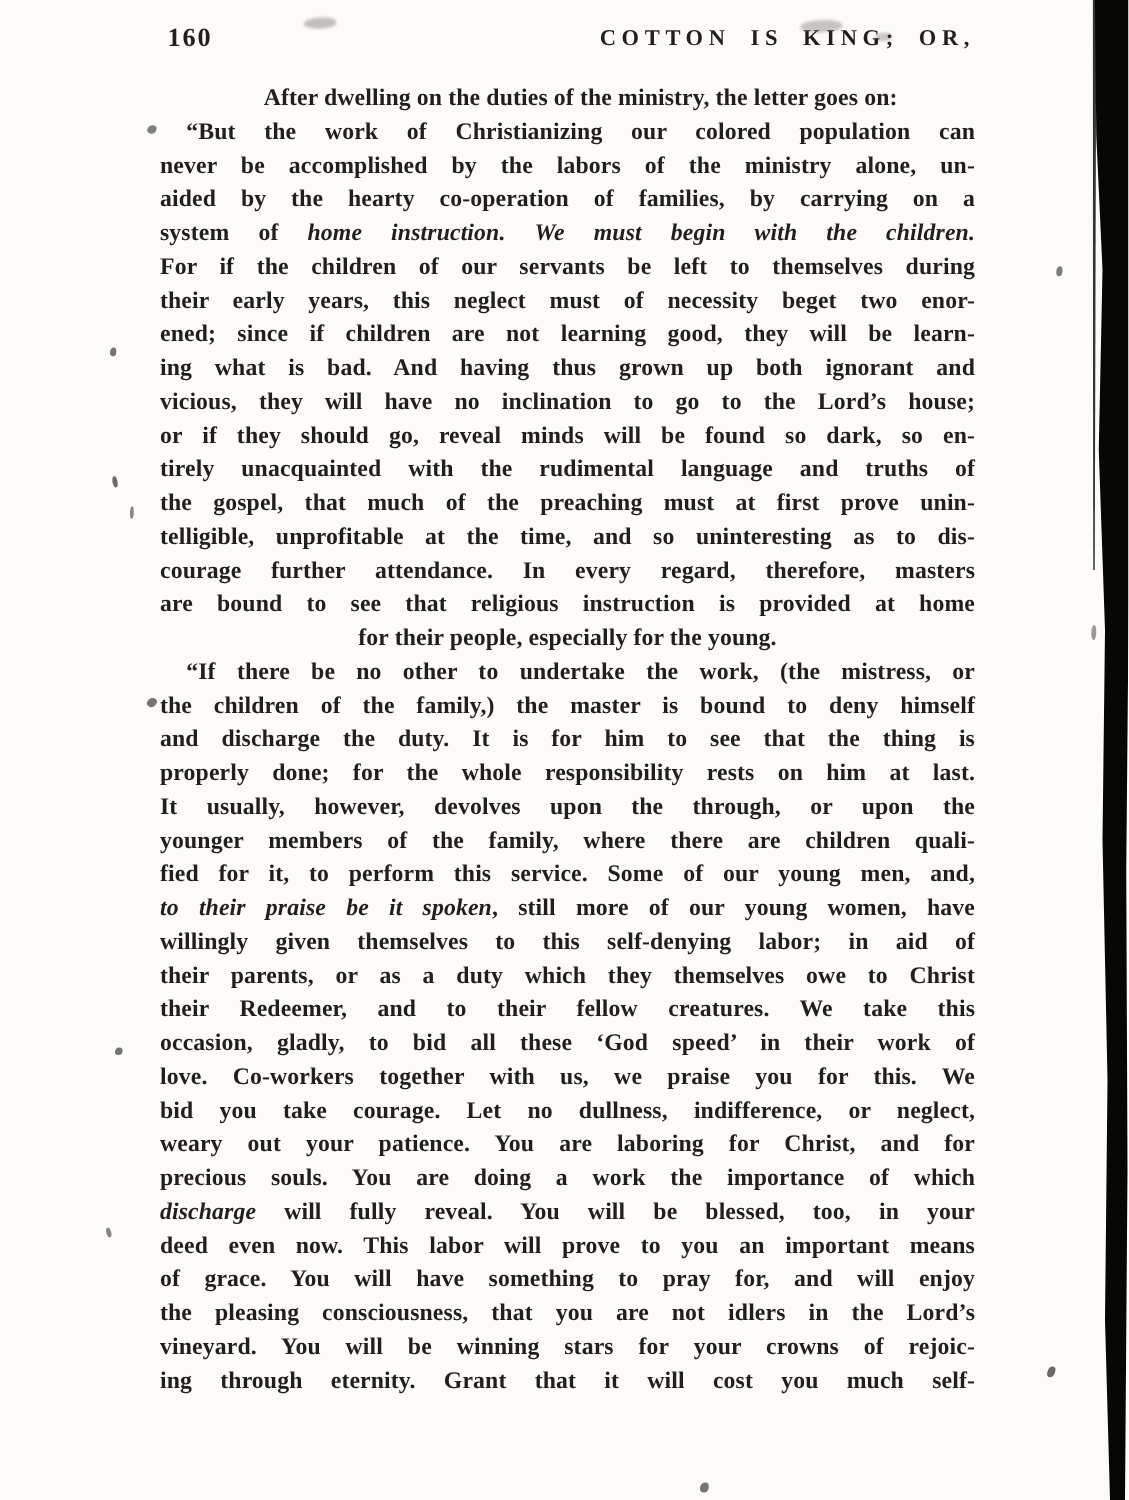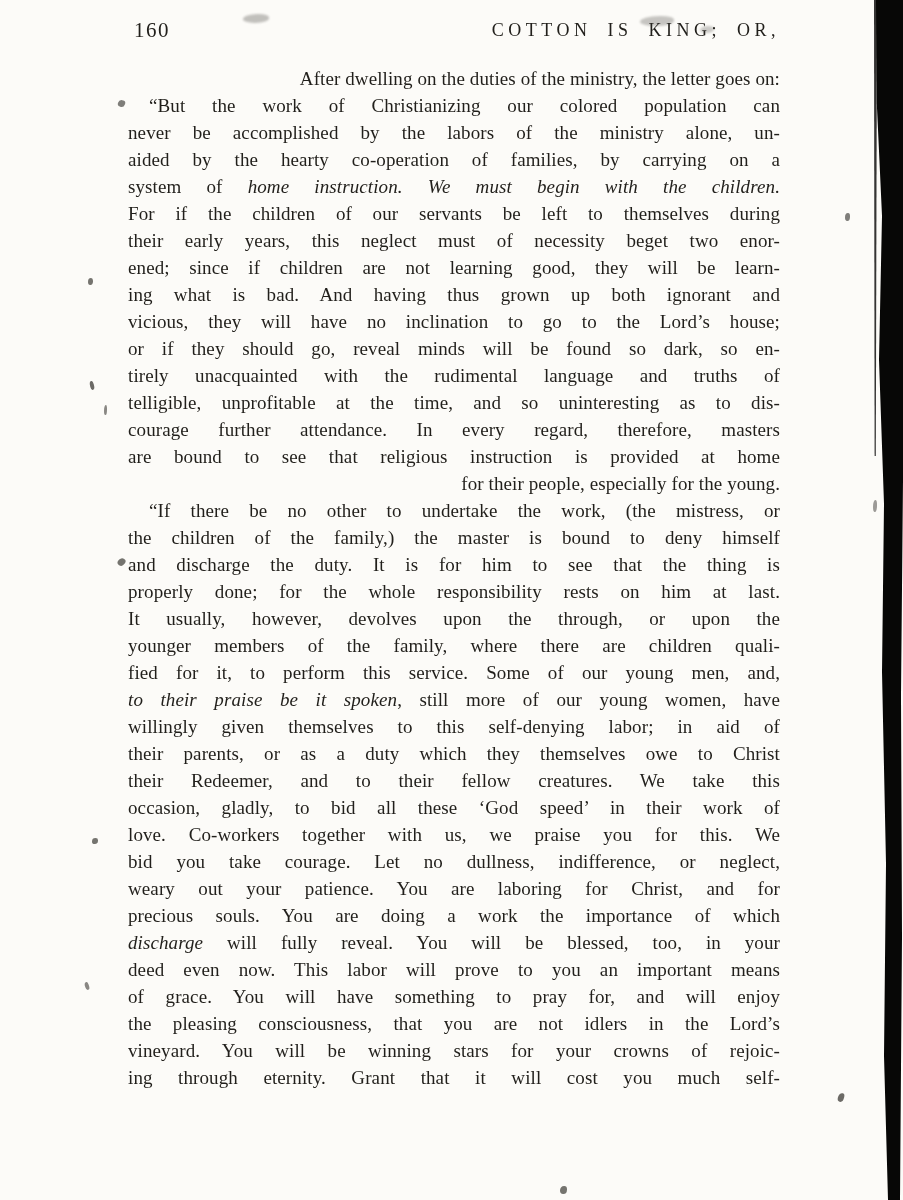--- a/index.html
+++ b/index.html
@@ -5,20 +5,21 @@
   * { margin: 0; padding: 0; box-sizing: border-box; }
   html, body { background: #ffffff; }
   .page {
     position: relative;
     width: 903px;
     height: 1200px;
     background: var(--paper, #fcfbf8);
     overflow: hidden;
     font-family: "Liberation Serif", serif;
     color: var(--ink, #211f1b);
+    font-weight: bold;
   }
   .content {
     position: absolute;
     left: 128px;
     top: 18px;
     width: 652px;
   }
   .header { position: relative; height: 30px; margin-bottom: 17px; }
   .page-number {
     position: absolute; left: 6px; top: 0;
@@ -30,21 +31,21 @@
     font-size: 18px;
     letter-spacing: 4.5px;
     word-spacing: 7px;
   }
   .body-text { width: 100%; }
   .paragraph { margin: 0; }
   .line {
     font-size: 19px;
     line-height: 27px;
     letter-spacing: 0.1px;
-    text-align: right;
+    text-align: center;
     min-height: 27px;
   }
   .line.just { text-align: justify; text-align-last: justify; }
   .line.indent { text-indent: 21px; }
   .it { font-style: italic; }
 
   
   .scan-gutter {
     position: absolute; right: 0; top: 0;
     width: 30px; height: 100%;
@@ -103,20 +104,21 @@
           <div class="line just"><span>never be accomplished by the labors of the ministry alone, un-</span></div>
           <div class="line just"><span>aided by the hearty co-operation of families, by carrying on a</span></div>
           <div class="line just"><span>system of </span><span class="it">home instruction.</span><span> </span><span class="it">We must begin with the children.</span></div>
           <div class="line just"><span>For if the children of our servants be left to themselves during</span></div>
           <div class="line just"><span>their early years, this neglect must of necessity beget two enor-</span></div>
           <div class="line just"><span>ened; since if children are not learning good, they will be learn-</span></div>
           <div class="line just"><span>ing what is bad. And having thus grown up both ignorant and</span></div>
           <div class="line just"><span>vicious, they will have no inclination to go to the Lord’s house;</span></div>
           <div class="line just"><span>or if they should go, reveal minds will be found so dark, so en-</span></div>
           <div class="line just"><span>tirely unacquainted with the rudimental language and truths of</span></div>
+          <div class="line just"><span>the gospel, that much of the preaching must at first prove unin-</span></div>
           <div class="line just"><span>telligible, unprofitable at the time, and so uninteresting as to dis-</span></div>
           <div class="line just"><span>courage further attendance. In every regard, therefore, masters</span></div>
           <div class="line just"><span>are bound to see that religious instruction is provided at home</span></div>
           <div class="line"><span>for their people, especially for the young.</span></div>
         </div>
         <div class="paragraph">
           <div class="line indent just"><span>“If there be no other to undertake the work, (the mistress, or</span></div>
           <div class="line just"><span>the children of the family,) the master is bound to deny himself</span></div>
           <div class="line just"><span>and discharge the duty. It is for him to see that the thing is</span></div>
           <div class="line just"><span>properly done; for the whole responsibility rests on him at last.</span></div>

